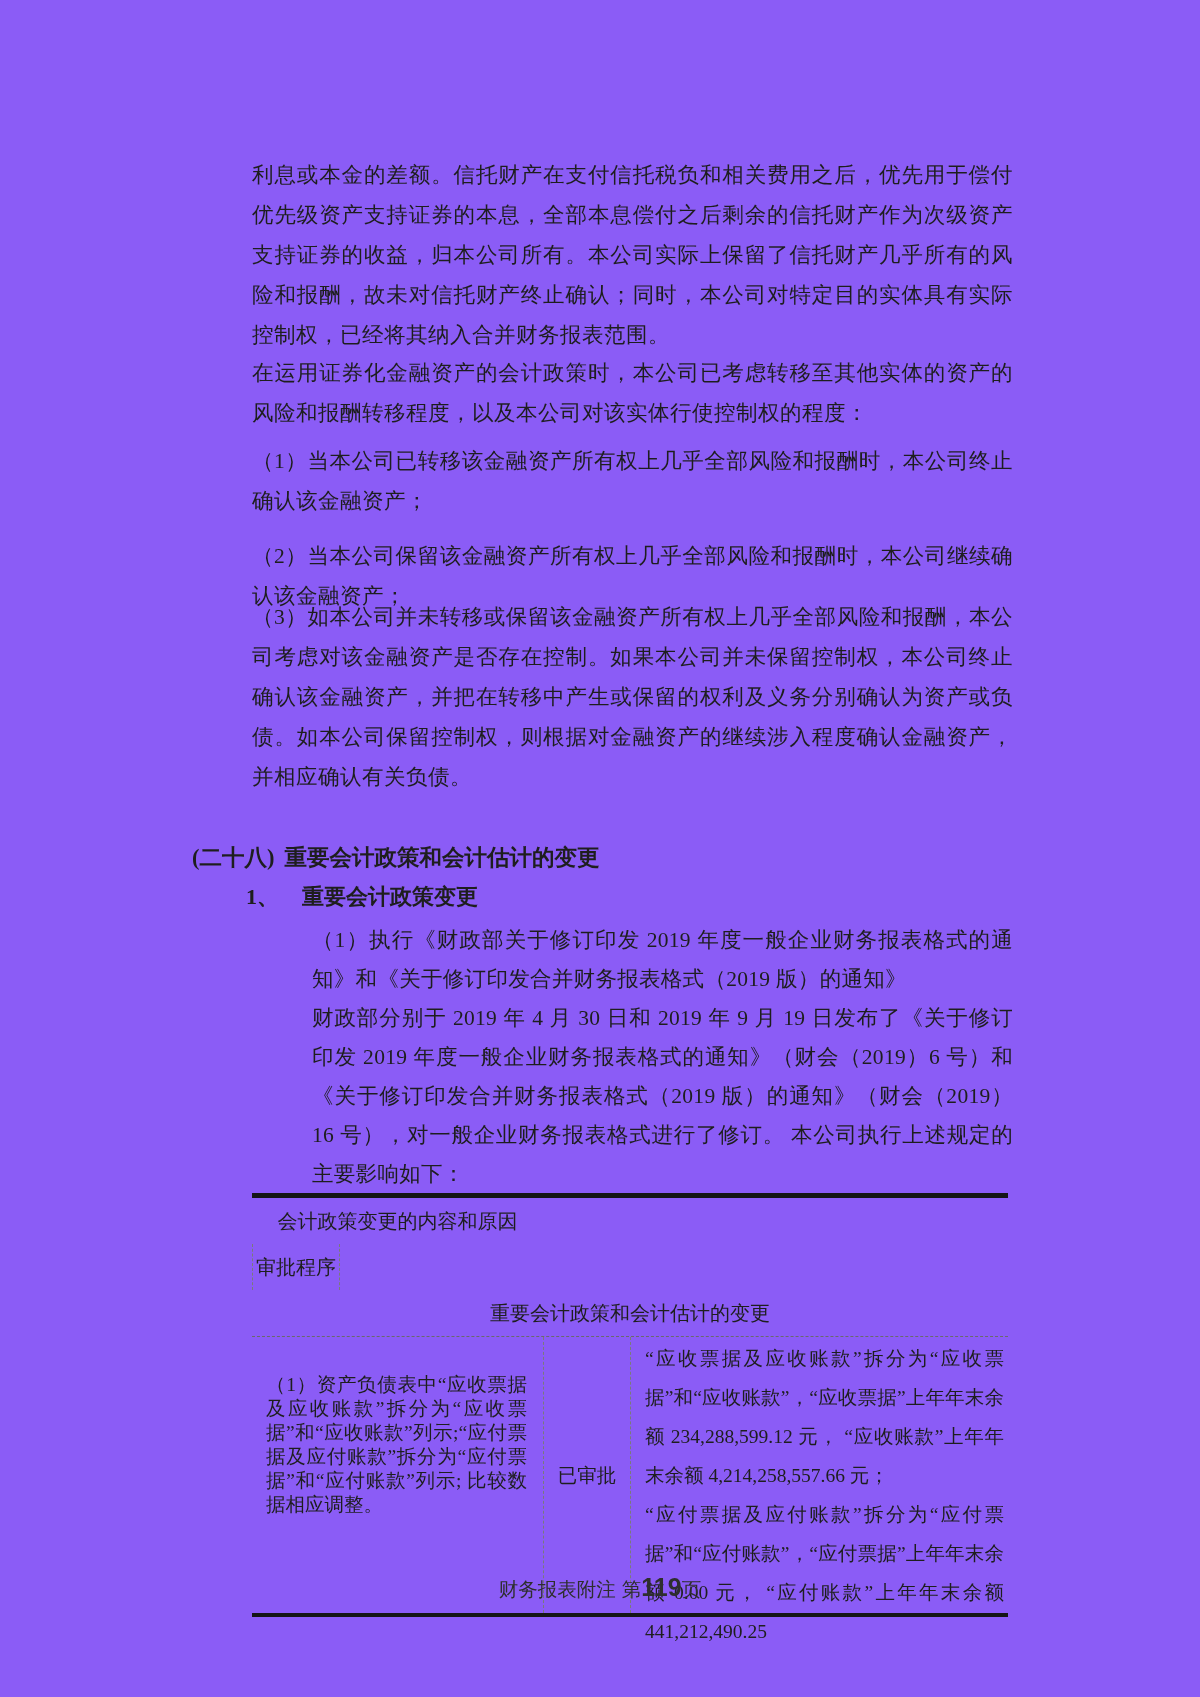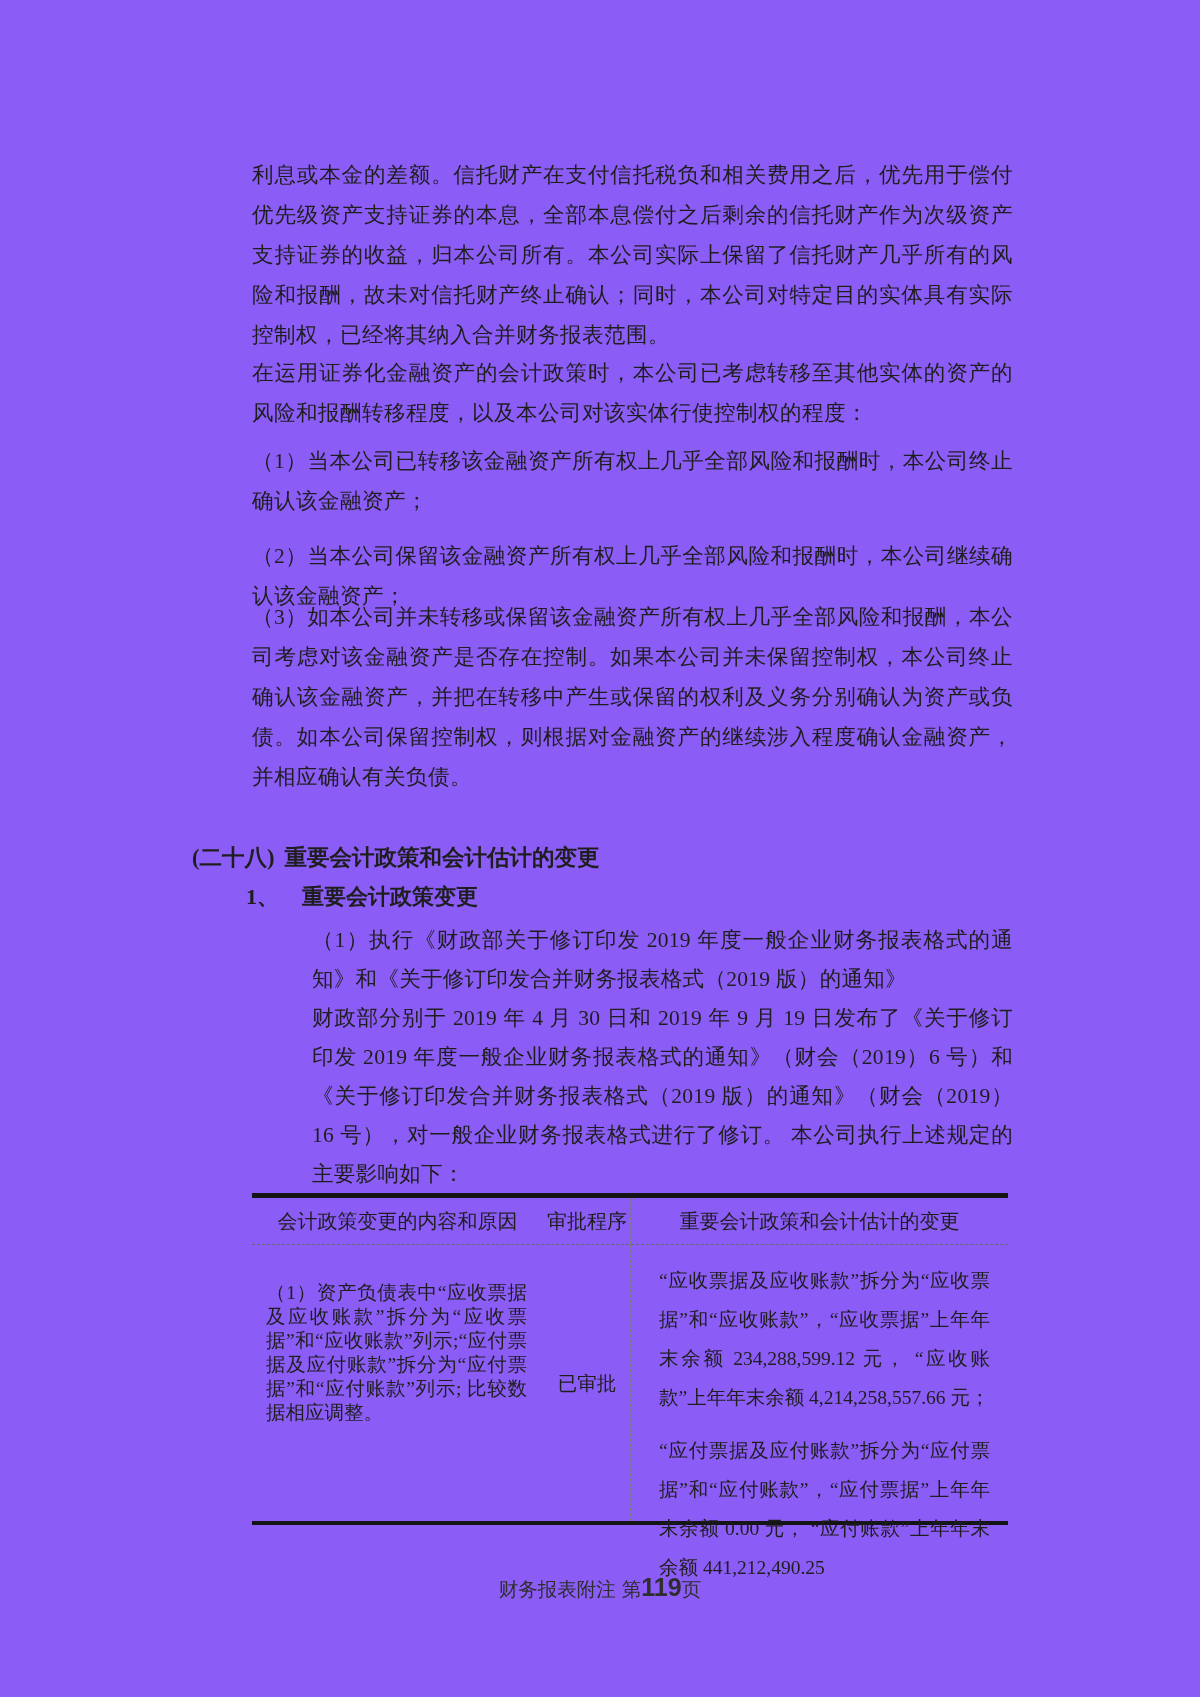--- a/index.html
+++ b/index.html
@@ -51,42 +51,42 @@
   .pa { top:921px; }
   .pb { top:999px; }
 
   .acct-table {
     position:absolute; left:252px; top:1193px; width:756px;
     border-top:5px solid #151515;
     border-bottom:4px solid #151515;
     font-size:19.5px;
   }
   .t-row { display:flex; align-items:stretch; }
-  .t-head { border-bottom:1.5px dashed #6a6a6a; }
+  .t-head { border-bottom:1.5px dashed #6a6a6a;flex-direction:column; }
   .t-head .cell {
     height:46px; line-height:46px;
     text-align:center; font-size:20px;
   }
   .cell-c1 { width:291px; box-sizing:border-box; }
   .cell-c2 { width:88px; box-sizing:border-box;
              border-left:1.5px dashed #7a7a7a; border-right:1.5px dashed #7a7a7a; }
   .cell-c3 { flex:1; box-sizing:border-box; }
   .t-body  { height:276px; }
   .t-body .cell-c1 {
     padding:36px 16px 0 14px;
     text-align:justify; line-height:24px;
   }
   .t-body .cell-c2 {
     display:flex; align-items:center; justify-content:center;
   }
   .t-body .cell-c3 {
     padding:2px 4px 0 14px;
     text-align:justify; line-height:39px;
   }
-  .t-body .cell-c3 p { margin:14px; }
+  .t-body .cell-c3 p { margin:0; }
 
   .footer {
     position:absolute; top:1572px; left:0; width:100%;
     text-align:center; font-size:19.5px; line-height:30px;
     color:#2e2e2e;
   }
   .footer .pagenum { margin-left:6px; }
   .footer .num {
     font-family:"Liberation Sans","DejaVu Sans",sans-serif;
     font-weight:600; font-size:25px;

